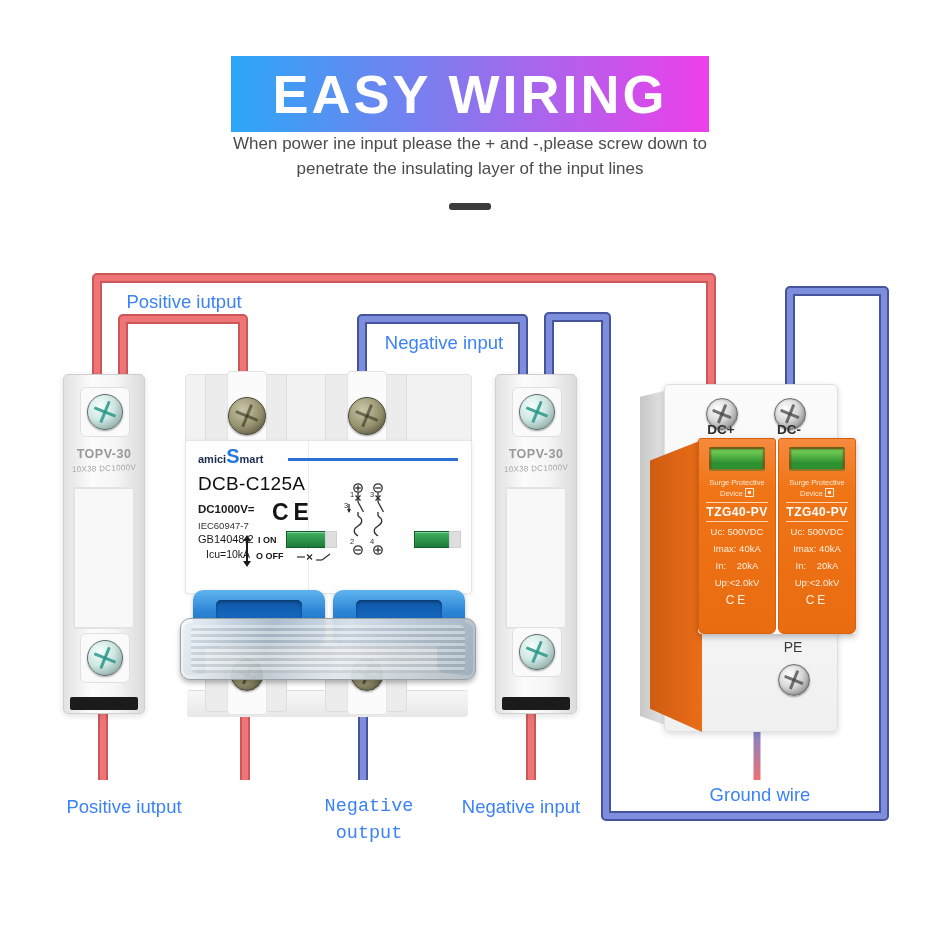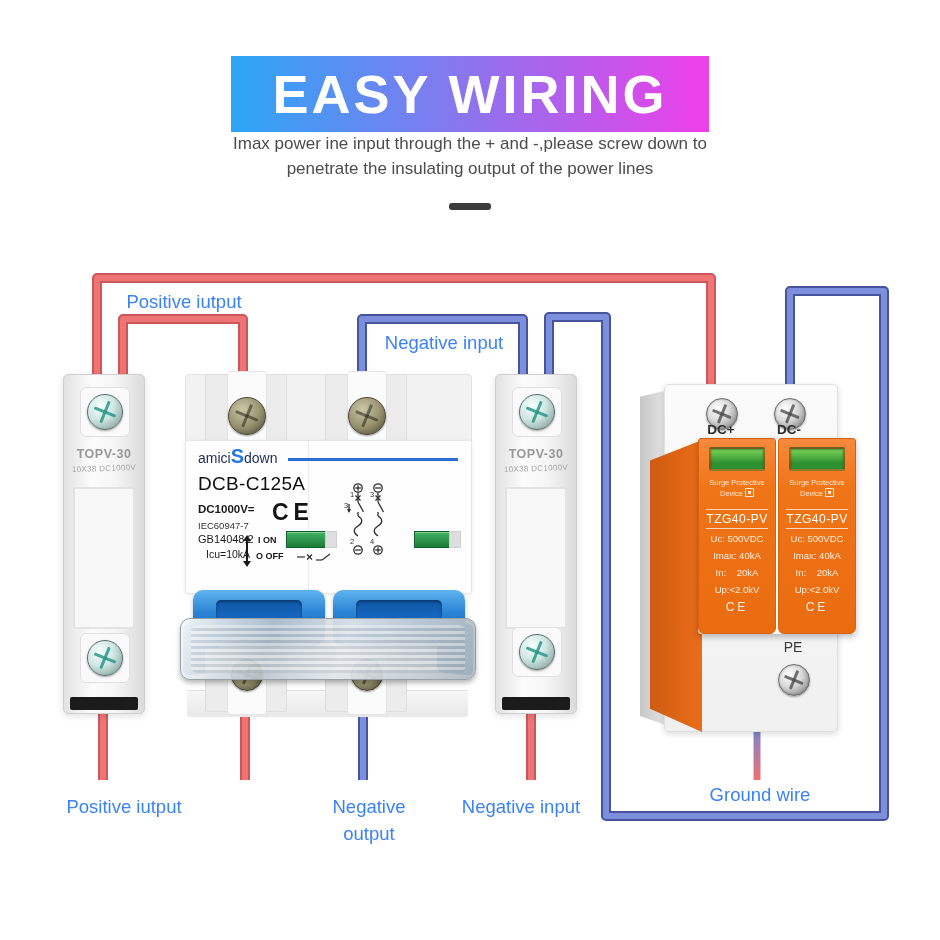--- a/index.html
+++ b/index.html
@@ -48,21 +48,21 @@
   .brk{width:285px;height:348px;}
   .brk-top{position:absolute;left:0;top:6px;width:285px;height:68px;background:#f2f2f2;
         border:1px solid #e3e3e3;border-radius:4px;}
   .term{position:absolute;width:80px;height:68px;background:#ececec;border:1px solid #dddddd;border-radius:3px;}
   .term-tab{position:absolute;left:21px;top:-4px;width:38px;height:72px;background:#fbfbfb;
         border:1px solid #e4e4e4;border-radius:4px;}
   .brk-body{position:absolute;left:0;top:72px;width:285px;height:152px;background:#fefefe;
         border:1px solid #e6e6e6;border-radius:3px;box-shadow:0 1px 4px rgba(0,0,0,.08);}
   .brk-seam{position:absolute;left:122px;top:0;width:1px;height:152px;background:#ececec;}
   .brk-logo{position:absolute;left:12px;top:4px;white-space:nowrap;}
-  .brk-logo .lg1,.brk-logo .lg3{font-size:14px;font-weight:normal;color:#1c2b52;}
+  .brk-logo .lg1,.brk-logo .lg3{font-size:11px;font-weight:bold;color:#1c2b52;}
   .brk-logo .lg2{font-size:20px;font-weight:bold;color:#2079e2;}
   .brk-rule{position:absolute;left:102px;top:17px;width:170px;height:2.5px;background:#2b6fd4;}
   .brk-model{position:absolute;left:12px;top:32px;font-size:19px;font-weight:normal;color:#101010;letter-spacing:.3px;}
   .brk-v{position:absolute;left:12px;top:62px;font-size:11.5px;font-weight:bold;color:#1a1a1a;}
   .brk-s1{position:absolute;left:12px;top:79px;font-size:9.5px;color:#333;}
   .brk-s2{position:absolute;left:12px;top:92px;font-size:11px;color:#1a1a1a;}
   .brk-icu{position:absolute;left:12px;top:107px;font-size:10.5px;color:#1a1a1a;margin-left:8px;}
   .brk-ce{position:absolute;left:86px;top:58px;font-size:23px;color:#141414;letter-spacing:5px;font-weight:600;}
   .varrow{position:absolute;left:60px;top:96px;width:2px;height:28px;background:#1a1a1a;}
   .varrow::before{content:"";position:absolute;top:-6px;left:-3px;border:4px solid transparent;border-bottom:6px solid #1a1a1a;}
@@ -99,38 +99,38 @@
   .spd-mods{position:absolute;left:60px;top:54px;width:158px;height:196px;display:flex;gap:2px;
       background:#fdfdfd;border-radius:4px;box-shadow:0 3px 6px rgba(0,0,0,.25);}
   .mod{flex:1;position:relative;border:1px solid #d85f0e;border-radius:3px 3px 6px 6px;
       background:linear-gradient(180deg,#f68a3e,#f07517 25%,#e96c10);text-align:center;}
   .mod-window{width:52px;height:20px;margin:8px auto 0;border:2px solid rgba(160,60,8,.6);border-radius:2px;
       background:linear-gradient(180deg,#7cd65a,#2e9130 70%);box-shadow:inset 0 1px 2px rgba(0,0,0,.35);}
   .mod-t{font-size:7.5px;color:#ffe8d2;line-height:1.3;}
   .mod-t.first{margin-top:7px;}
   .sq-icon{display:inline-block;width:7px;height:7px;border:1px solid #ffe8d2;vertical-align:-1px;margin-left:2px;
       background:linear-gradient(#ffe8d2,#ffe8d2) center/3px 3px no-repeat;}
-  .mod-model{margin:10px 7px 0;padding:2px 0;border-top:1px solid rgba(255,236,216,.8);
-      border-bottom:1px solid rgba(255,236,216,.8);font-size:12px;font-weight:normal;color:#fff;letter-spacing:.5px;text-align:center;}
+  .mod-model{margin:3px 7px 0;padding:2px 0;border-top:1px solid rgba(255,236,216,.8);
+      border-bottom:1px solid rgba(255,236,216,.8);font-size:12px;font-weight:bold;color:#fff;letter-spacing:.5px;text-align:center;}
   .mod-spec{margin-top:3px;font-size:9.5px;line-height:1.5;color:#ffeede;white-space:pre;}
   .mod-ce{margin-top:2px;font-size:12px;letter-spacing:3px;color:#ffeede;}
   
   .lbl{position:absolute;z-index:4;transform:translateX(-50%);text-align:center;
        font-size:18.5px;color:#3b82f6;line-height:1.45;}
 </style>
 </head>
 <body>
 
 <div class="stage">
 
   <div class="banner">
     <span class="banner-title">EASY WIRING</span>
   </div>
-  <div class="subtitle sub1">Imax power ine input through the + and -,please screw down to</div>
-  <div class="subtitle sub2">penetrate the insulating output of the power lines</div>
+  <div class="subtitle sub1">When power ine input please the + and -,please screw down to</div>
+  <div class="subtitle sub2">penetrate the insulating layer of the input lines</div>
   <div class="dash"></div>
 
   <svg class="wires" width="940" height="940" viewBox="0 0 940 940">
     <defs>
       <linearGradient id="gw" x1="0" y1="726" x2="0" y2="780" gradientUnits="userSpaceOnUse">
         <stop offset="0" stop-color="#7386d5"></stop>
           <stop offset="1" stop-color="#f07173"></stop>
       </linearGradient>
     </defs>
     <g fill="none" stroke-linejoin="round" stroke-linecap="butt">
@@ -180,21 +180,21 @@
       <div class="screw olive" style="left:22px;top:22px;width:36px;height:36px;"></div>
     </div>
     <div class="term" style="left:140px;top:6px;">
       <div class="term-tab"></div>
       <div class="screw olive" style="left:22px;top:22px;width:36px;height:36px;"></div>
     </div>
 
     <div class="brk-body">
       <div class="brk-seam"></div>
       <div class="brk-logo">
-        <span class="lg1">amici</span><span class="lg2">S</span><span class="lg3">down</span>
+        <span class="lg1">amici</span><span class="lg2">S</span><span class="lg3">mart</span>
       </div>
       <div class="brk-rule"></div>
       <div class="brk-model">DCB-C125A</div>
       <div class="brk-v">DC1000V=</div>
       <div class="brk-s1">IEC60947-7</div>
       <div class="brk-s2">GB14048.2</div>
       <div class="brk-icu">Icu=10kA</div>
       <div class="brk-ce">CE</div>
       <div class="varrow"></div>
       <div class="brk-on">I ON</div>
@@ -314,17 +314,17 @@
         <div class="mod-spec">In:    20kA</div>
         <div class="mod-spec">Up:&lt;2.0kV</div>
         <div class="mod-ce">CE</div>
       </div>
     </div>
   </div>
 
   <div class="lbl" style="left:184px;top:289px;">Positive iutput</div>
   <div class="lbl" style="left:444px;top:330px;">Negative input</div>
   <div class="lbl" style="left:124px;top:794px;">Positive iutput</div>
-  <div class="lbl" style="left:369px;top:794px;width:92px;">Negative output</div>
+  <div class="lbl" style="left:369px;top:794px;width:92px;font-family:Liberation Mono, monospace;">Negative output</div>
   <div class="lbl" style="left:521px;top:794px;">Negative input</div>
   <div class="lbl" style="left:760px;top:782px;">Ground wire</div>
 
 </div>
 
 </body></html>

